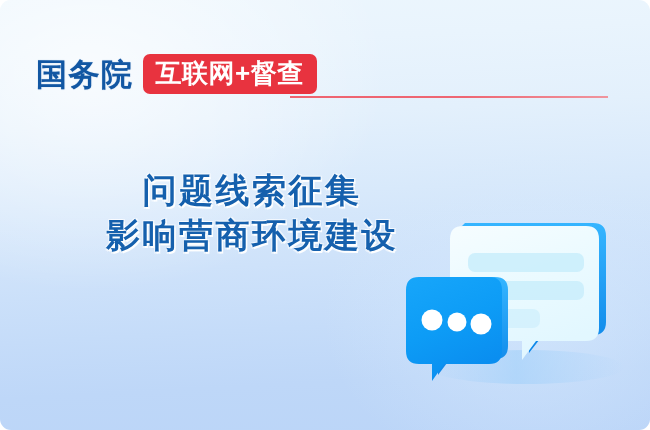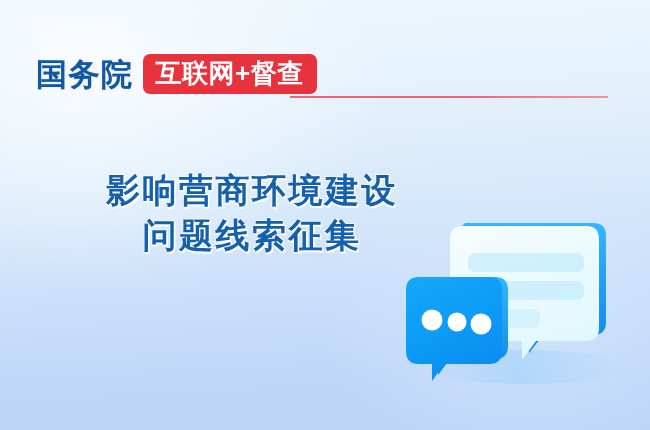--- a/index.html
+++ b/index.html
@@ -18,20 +18,21 @@
     overflow: hidden;
     background: linear-gradient(177deg,
         #ecf6fd 0%,
         #e9f4fd 12%,
         #e3f0fc 28%,
         #d8e9fb 45%,
         #cee2fa 60%,
         #c5dcf9 74%,
         #bed7f8 86%,
         #bbd5f8 100%);
+    border-radius: 11px;
   }
 
   
   .bg-sheen-left {
     position: absolute;
     left: -120px;
     top: -80px;
     width: 520px;
     height: 380px;
     background: radial-gradient(ellipse at 40% 40%, rgba(255,255,255,0.72) 0%, rgba(255,255,255,0.0) 68%);
@@ -139,22 +140,22 @@
 
   <div id="header">
     <div class="gov-label">国务院</div>
     <div class="badge">
       <span class="badge-text">互联网+督查</span>
     </div>
   </div>
   <div class="header-rule"></div>
 
   <div id="title-block">
+    <div class="title-line">问题线索征集</div>
     <div class="title-line">影响营商环境建设</div>
-    <div class="title-line">问题线索征集</div>
   </div>
 
   <div id="illustration">
     <svg width="230" height="205" viewBox="0 0 230 205" xmlns="http://www.w3.org/2000/svg">
       <defs>
         <linearGradient id="gLight" x1="0" y1="0" x2="0.35" y2="1">
           <stop offset="0%" stop-color="#f6fdff"></stop>
           <stop offset="55%" stop-color="#eafaff"></stop>
           <stop offset="100%" stop-color="#e2f7ff"></stop>
         </linearGradient>

